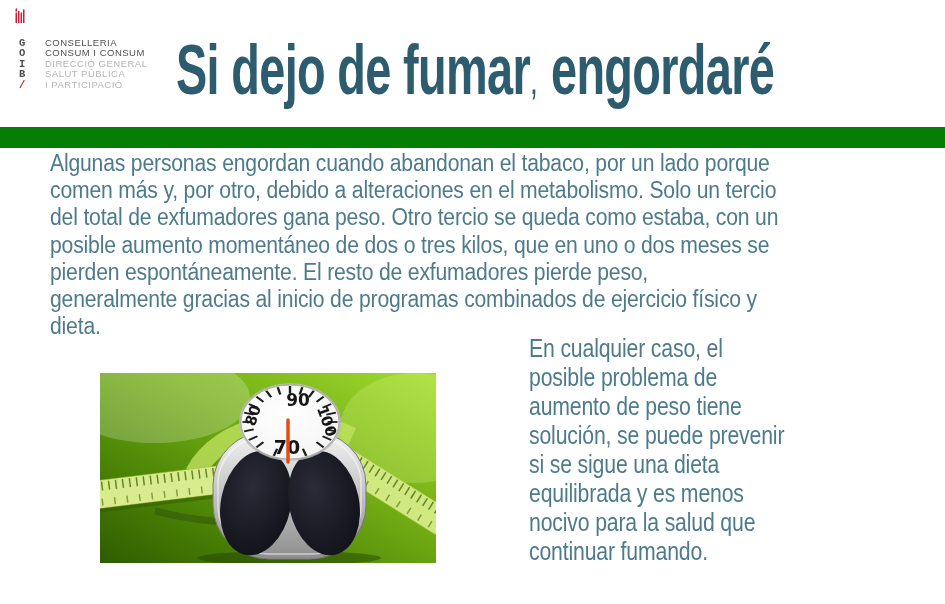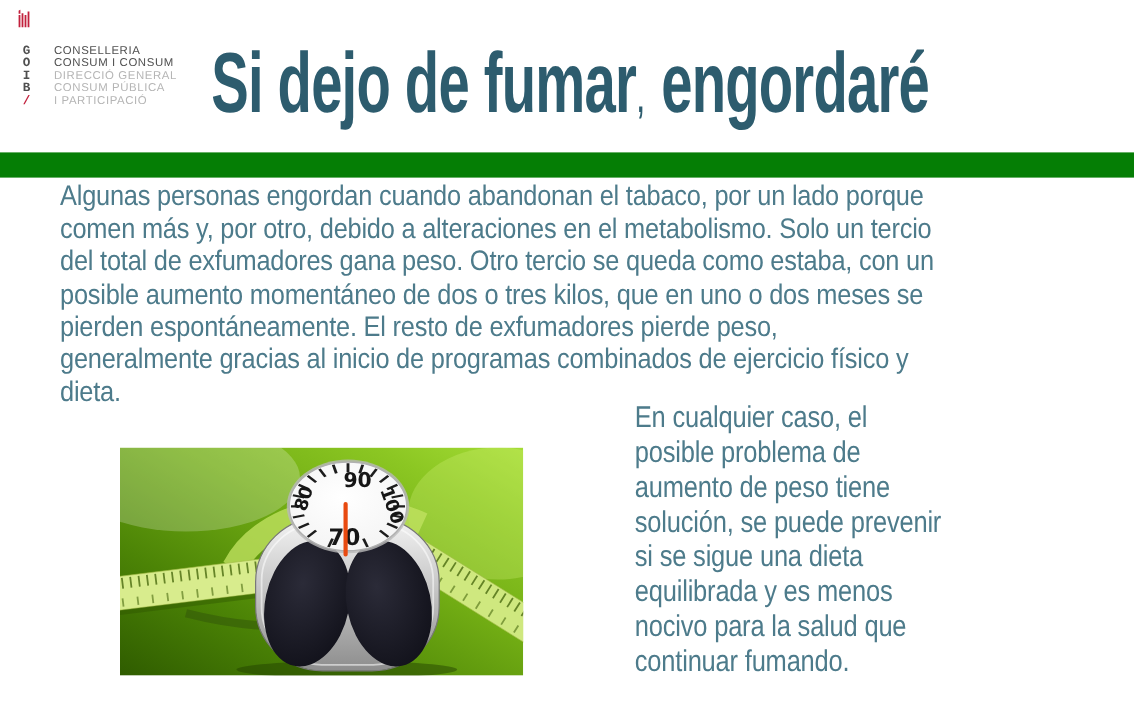--- a/index.html
+++ b/index.html
@@ -70,21 +70,21 @@
       <div class="logo-row">
         <span class="logo-letter">O</span>
         <span class="logo-text">CONSUM I CONSUM</span>
       </div>
       <div class="logo-row">
         <span class="logo-letter">I</span>
         <span class="logo-text muted">DIRECCIÓ GENERAL</span>
       </div>
       <div class="logo-row">
         <span class="logo-letter">B</span>
-        <span class="logo-text muted">CONSUM PÚBLICA</span>
+        <span class="logo-text muted">SALUT PÚBLICA</span>
       </div>
       <div class="logo-row">
         <span class="logo-letter slash">/</span>
         <span class="logo-text muted">I PARTICIPACIÓ</span>
       </div>
     </div>
   </div>
 
   <h1 class="title"><span class="t1">Si dejo de fumar</span><span class="comma">,</span><span class="t2">engordaré</span></h1>
 

